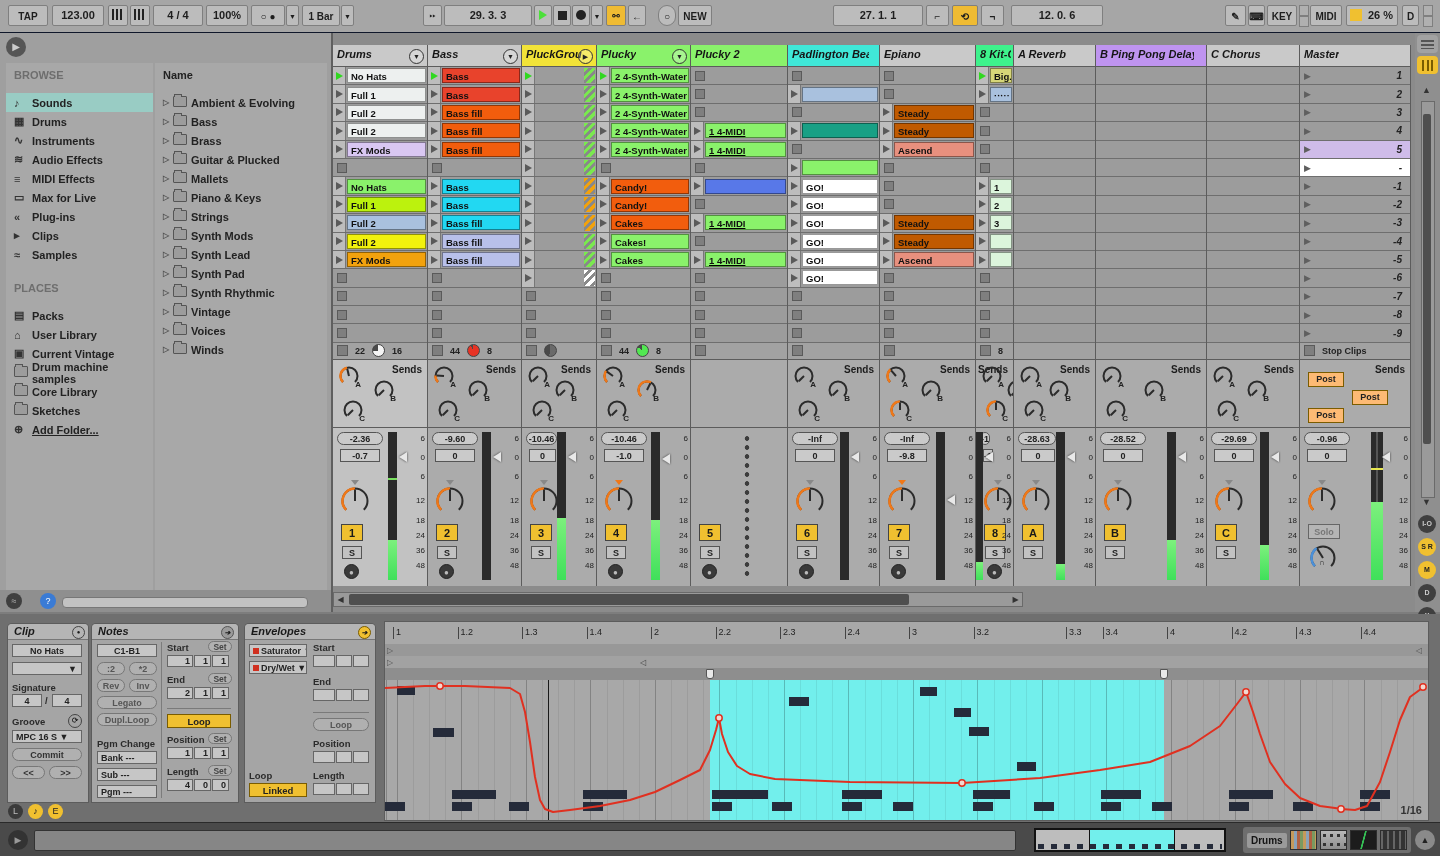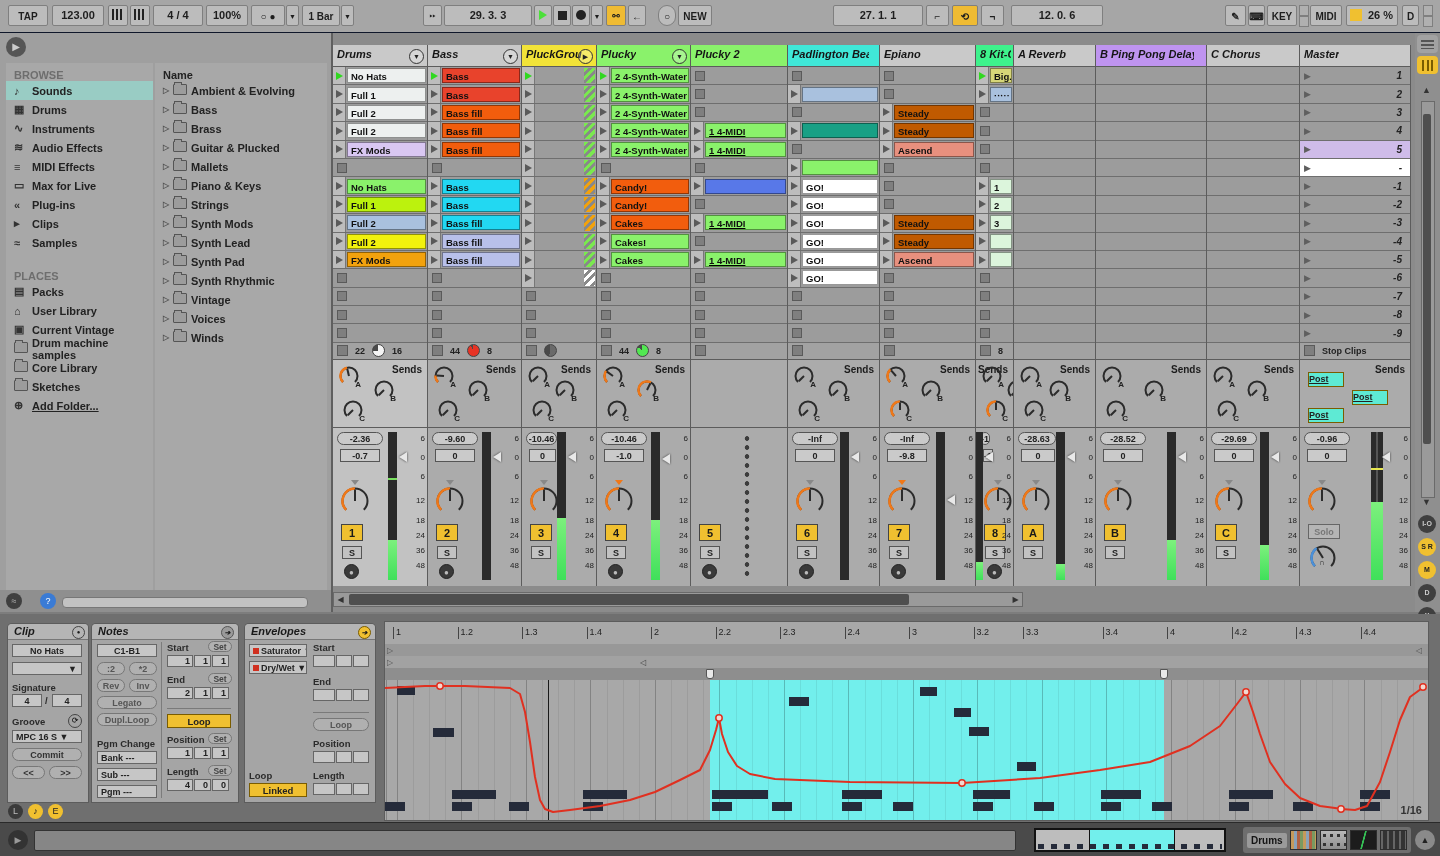--- a/index.html
+++ b/index.html
@@ -16,21 +16,21 @@
   .cirico{display:inline-block;width:10px;height:10px;border-radius:50%;background:#222;}
   .nudgebars{display:inline-block;width:12px;height:11px;background:repeating-linear-gradient(90deg,#222 0 2px,transparent 2px 4px);}
   .miniind{position:absolute;width:8px;height:9px;background:#b0b0b0;border:1px solid #7f7f7f;}
   
   #browser{position:absolute;left:0;top:33px;width:333px;height:579px;background:#9f9f9f;border-right:2px solid #5f5f5f;box-sizing:border-box;}
   #searchwrap{position:absolute;left:30px;top:5px;width:276px;height:18px;}
   #searchwrap input{width:100%;height:100%;border:1px solid #777;background:#b8b8b8;font:11px "Liberation Sans",sans-serif;color:#555;padding:0 5px;box-sizing:border-box;}
   #browser-circle{position:absolute;left:6px;top:4px;width:20px;height:20px;border-radius:50%;background:#555;color:#ccc;text-align:center;line-height:20px;font-size:10px;}
   #bpanel{position:absolute;left:6px;top:30px;width:147px;bottom:22px;background:#a8a8a8;}
   #bnames{position:absolute;left:155px;top:30px;width:172px;bottom:22px;background:#a8a8a8;}
-  .bhdr{font:bold 11px "Liberation Sans",sans-serif;color:#6e6e6e;padding:6px 8px 0 8px;}
+  .bhdr{font:bold 11px "Liberation Sans",sans-serif;color:#6e6e6e;padding:6px 8px 12px 8px;}
   .bitem{display:flex;align-items:center;height:19px;padding-left:8px;font:bold 11px "Liberation Sans",sans-serif;color:#222;}
   .bitem .bicon{width:18px;font-size:11px;color:#333;}
   .bitem.sel{background:#99ccc4;}
   .fold{width:10px;color:#555;font-size:8px;}
   .foldr{display:inline-block;width:12px;height:9px;background:#9c9c9c;border:1px solid #555;border-radius:1px;position:relative;margin-right:5px;}
   .foldr:before{content:"";position:absolute;left:0;top:-3px;width:6px;height:2px;background:#9c9c9c;border:1px solid #555;border-bottom:none;}
   #bfooter{position:absolute;left:0;bottom:0;width:100%;height:22px;background:#8f8f8f;}
   .fcirc{position:absolute;top:3px;width:16px;height:16px;border-radius:50%;text-align:center;line-height:16px;font-size:9px;}
   #bscroll{position:absolute;left:62px;top:7px;width:244px;height:9px;background:#c2c2c2;border:1px solid #777;border-radius:4px;}
   
@@ -51,21 +51,21 @@
   .stripe{position:absolute;right:1px;top:1px;bottom:1px;width:11px;}
   .scenetri{flex:none;width:14px;color:#5f5f5f;font-size:9px;padding-left:4px;}
   .scenelabel{flex:1;text-align:right;padding-right:8px;font:bold italic 10px "Liberation Sans",sans-serif;color:#222;}
   .tstatus{height:17px;border-bottom:1px solid #5c5c5c;display:flex;align-items:center;gap:7px;background:#a2a2a2;box-sizing:border-box;font:bold 9px "Liberation Sans",sans-serif;color:#222;}
   .pie{width:11px;height:11px;border-radius:50%;border:1px solid #444;}
   .tsends{height:68px;position:relative;background:#ababab;border-bottom:1px solid #5c5c5c;box-sizing:border-box;overflow:hidden;}
   .tsends.tsel2,.tmixer.tsel2{background:#c2c2c2;}
   .sendslbl{position:absolute;right:5px;top:4px;font:bold 10px "Liberation Sans",sans-serif;color:#1c1c1c;}
   .knob{position:absolute;width:22px;height:22px;}
   .knoblbl{position:absolute;right:-1px;bottom:-2px;font:bold 8px "Liberation Sans",sans-serif;color:#222;font-style:normal;}
-  .postbtn{position:absolute;width:34px;height:13px;background:#5eead4;border:1px solid #7a5c00;font:bold 9px "Liberation Sans",sans-serif;color:#222;text-align:left;line-height:13px;text-decoration:underline;}
+  .postbtn{position:absolute;width:34px;height:13px;background:#fdba74;border:1px solid #7a5c00;font:bold 9px "Liberation Sans",sans-serif;color:#222;text-align:center;line-height:13px;}
   .tmixer{height:158px;position:relative;background:#ababab;overflow:hidden;box-sizing:border-box;}
   .peakpill{position:absolute;left:4px;top:4px;height:13px;border:1px solid #555;border-radius:7px;background:#cacaca;font:bold 9px "Liberation Sans",sans-serif;text-align:center;line-height:13px;color:#222;box-sizing:border-box;}
   .valbox{position:absolute;left:7px;top:21px;height:13px;border:1px solid #555;background:#cacaca;font:bold 9px "Liberation Sans",sans-serif;text-align:center;line-height:13px;color:#222;box-sizing:border-box;}
   .meter{position:absolute;top:4px;height:148px;width:9px;background:#2a2a2a;}
   .mfill{position:absolute;left:0;bottom:0;width:100%;background:linear-gradient(#7df07d,#3fe05a);}
   .mpeak{position:absolute;left:0;width:100%;height:2px;}
   .mscale{position:absolute;top:0;width:14px;height:100%;font:8px "Liberation Sans",sans-serif;color:#222;}
   .mscale span{position:absolute;right:1px;}
   .fadtri{position:absolute;width:0;height:0;border-right:8px solid #e8e8e8;border-top:5px solid transparent;border-bottom:5px solid transparent;filter:drop-shadow(0 0 1px #333);}
   .numbox{position:absolute;left:8px;top:96px;width:22px;height:17px;background:#f0c030;border:1px solid #444;font:bold 11px "Liberation Sans",sans-serif;text-align:center;line-height:17px;color:#1a1a1a;box-sizing:border-box;}
@@ -1729,21 +1729,21 @@
         <span class="rlabel" style="left: 8px;">1</span>
         <span class="rlabel" style="left: 72.5px;">1.2</span>
         <span class="rlabel" style="left: 137px;">1.3</span>
         <span class="rlabel" style="left: 201.5px;">1.4</span>
         <span class="rlabel" style="left: 266px;">2</span>
         <span class="rlabel" style="left: 330.5px;">2.2</span>
         <span class="rlabel" style="left: 395px;">2.3</span>
         <span class="rlabel" style="left: 459.5px;">2.4</span>
         <span class="rlabel" style="left: 524px;">3</span>
         <span class="rlabel" style="left: 588.5px;">3.2</span>
-        <span class="rlabel" style="left: 638px;">3.3</span>
+        <span class="rlabel" style="left: 681px;">3.3</span>
         <span class="rlabel" style="left: 717.5px;">3.4</span>
         <span class="rlabel" style="left: 782px;">4</span>
         <span class="rlabel" style="left: 846.5px;">4.2</span>
         <span class="rlabel" style="left: 911px;">4.3</span>
         <span class="rlabel" style="left: 975.5px;">4.4</span>
       </div>
     <div id="rowa">
       <span class="foldarrow" style="top:2px">▷</span>
       <span style="position:absolute;right:6px;top:2px;color:#555;font-size:8px">◁</span>
       </div>

